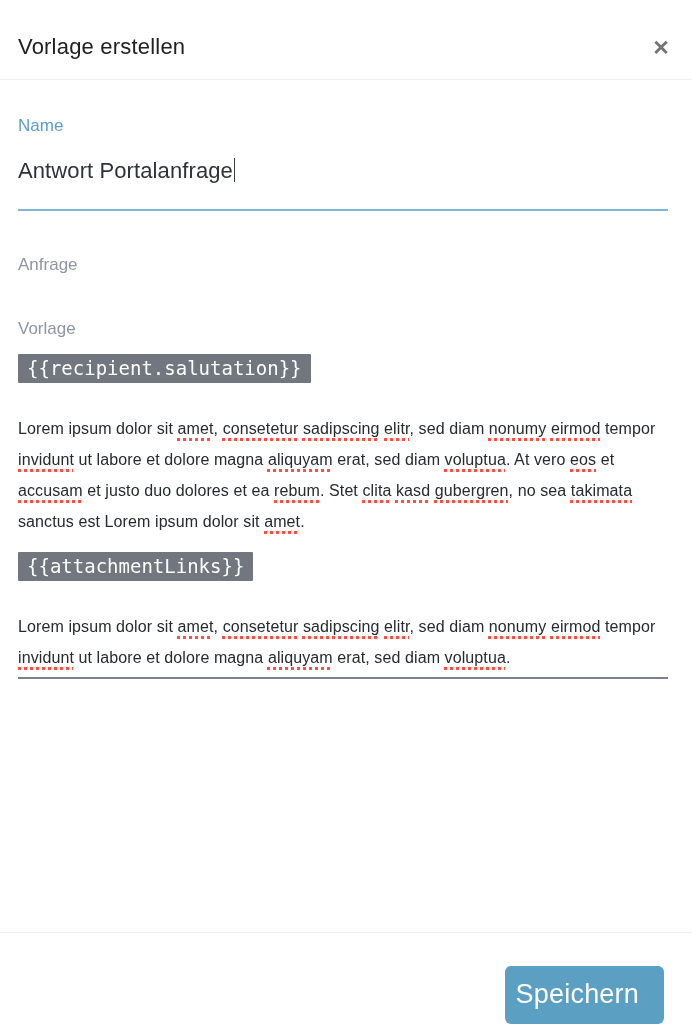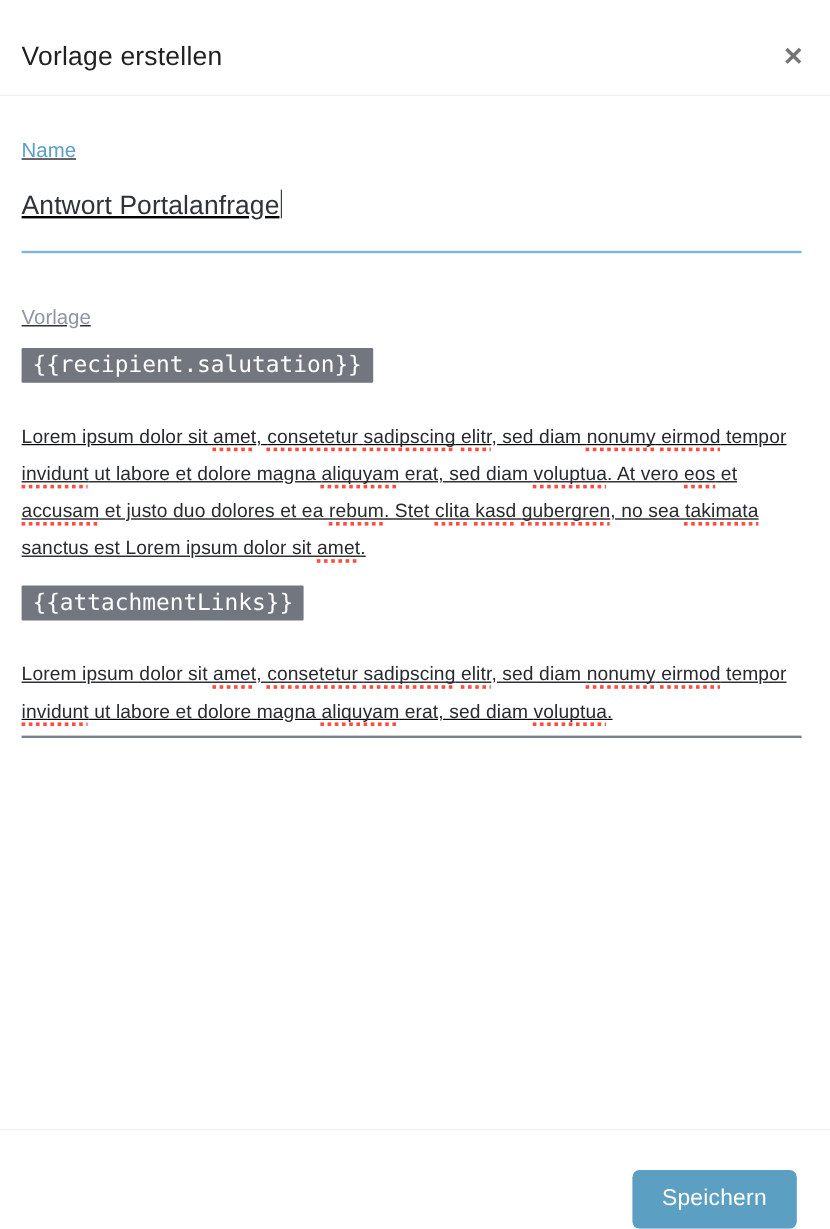--- a/index.html
+++ b/index.html
@@ -29,21 +29,21 @@
   }
   .dialog-title{
     font-size:22px;font-weight:400;color:#212121;letter-spacing:.2px;
   }
   .close-button{
     position:absolute;top:33px;right:16px;
     width:30px;height:30px;border:none;background:transparent;cursor:pointer;
     color:#757575;font-size:21px;font-weight:700;line-height:30px;text-align:center;
   }
   .dialog-body{padding:0 24px 0 18px;flex:1 1 auto;}
-  .field{display:block;text-decoration:underline;}
+  .field{display:block;}
   .field-label{display:block;font-size:17px;font-weight:400;}
   .field-label.focused{color:var(--accent-blue);}
   .field-label.idle{color:var(--label-gray);}
   .field-name .field-label{margin-top:36px;}
   .field-value{
     font-size:22px;color:var(--text-dark);letter-spacing:.1px;
     margin-top:22px;padding-bottom:25px;white-space:nowrap;
   }
   .field-name .field-value{border-bottom:2px solid #7fb6d6;}
   .field-subject .field-label{margin-top:44px;}
@@ -94,22 +94,22 @@
     margin-top:61px;
     padding:33px 28px 0 18px;
     text-align:right;
   }
   .save-button{
     display:inline-block;
     background:var(--button-blue);
     color:#ffffff;
     border:none;cursor:pointer;
     font-family:"Liberation Sans", sans-serif;
-    font-size:19px;
-    padding:13px 25px 14px 25px;
+    font-size:27px;
+    padding:13px 25px 14px 11px;
     border-radius:6px;
     letter-spacing:.2px;
   }
 </style>
 </head>
 <body>
 
 <div class="dialog">
 
   <div class="dialog-header">
@@ -120,24 +120,25 @@
   </div>
 
   <div class="dialog-body">
 
     <div class="field field-name">
       <span class="field-label focused">Name</span>
       <div class="field-value"><span>Antwort Portalanfrage</span><span class="caret"></span></div>
     </div>
 
     <div class="field field-subject">
-      <span class="field-label idle">Vorlage</span>
+      <span class="field-label idle">Anfrage</span>
     </div>
 
     <div class="field field-template">
+      <span class="field-label idle">Vorlage</span>
       <div class="template-editor"><div class="token-badge">{{recipient.salutation}}</div><p class="editor-paragraph"><span>Lorem ipsum dolor sit </span><span class="misspelled">amet</span><span>, </span><span class="misspelled">consetetur</span><span> </span><span class="misspelled">sadipscing</span><span> </span><span class="misspelled">elitr</span><span>, sed diam </span><span class="misspelled">nonumy</span><span> </span><span class="misspelled">eirmod</span><span> tempor </span><span class="misspelled">invidunt</span><span> ut labore et dolore magna </span><span class="misspelled">aliquyam</span><span> erat, sed diam </span><span class="misspelled">voluptua</span><span>. At vero </span><span class="misspelled">eos</span><span> et </span><span class="misspelled">accusam</span><span> et justo duo dolores et ea </span><span class="misspelled">rebum</span><span>. Stet </span><span class="misspelled">clita</span><span> </span><span class="misspelled">kasd</span><span> </span><span class="misspelled">gubergren</span><span>, no sea </span><span class="misspelled">takimata</span><span> sanctus est Lorem ipsum dolor sit </span><span class="misspelled">amet</span><span>.</span></p><div class="token-badge">{{attachmentLinks}}</div><p class="editor-paragraph"><span>Lorem ipsum dolor sit </span><span class="misspelled">amet</span><span>, </span><span class="misspelled">consetetur</span><span> </span><span class="misspelled">sadipscing</span><span> </span><span class="misspelled">elitr</span><span>, sed diam </span><span class="misspelled">nonumy</span><span> </span><span class="misspelled">eirmod</span><span> tempor </span><span class="misspelled">invidunt</span><span> ut labore et dolore magna </span><span class="misspelled">aliquyam</span><span> erat, sed diam </span><span class="misspelled">voluptua</span><span>.</span></p></div>
     </div>
 
   </div>
 
   <div class="dialog-footer">
     <button class="save-button">Speichern</button>
   </div>
 
 </div>

